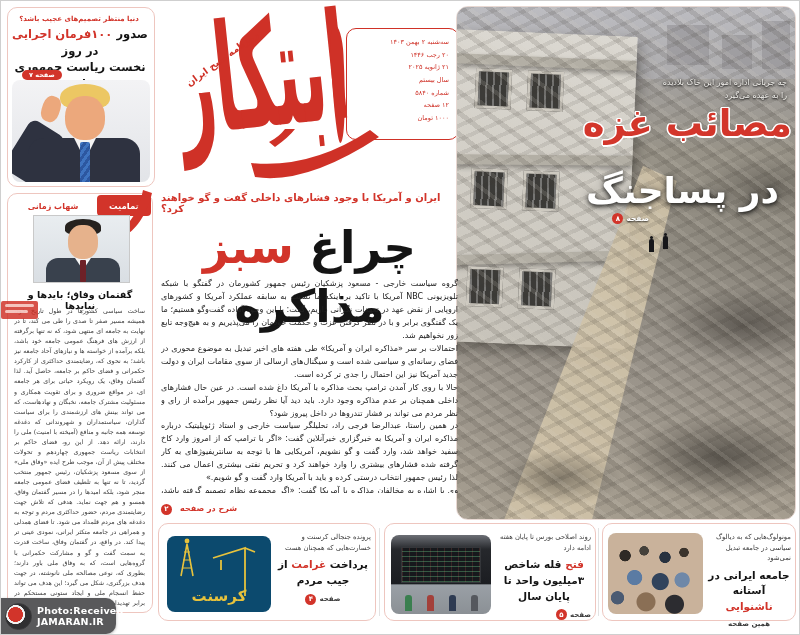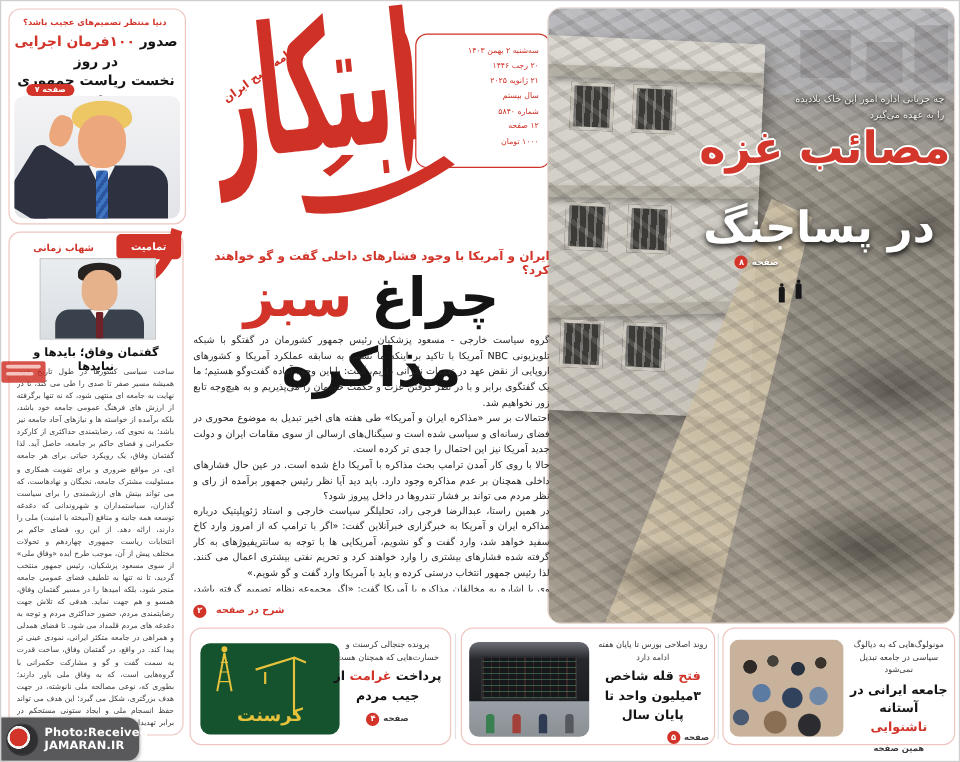--- a/index.html
+++ b/index.html
@@ -75,21 +75,21 @@
       text-shadow:-1.5px 0 #fff,1.5px 0 #fff,0 -1.5px #fff,0 1.5px #fff,-1px -1px #fff,1px 1px #fff,-1px 1px #fff,1px -1px #fff; }
   .g-head-white { position:absolute; right:16px; top:147px; font-size:36px; font-weight:900; color:#ffffff;
                   text-shadow:0 2px 4px rgba(0,0,0,.7), 0 0 10px rgba(0,0,0,.45);margin-top:16px; }
   .g-badge { position:absolute; right:146px; top:206px; display:flex; align-items:center; gap:3px; direction:rtl; }
   .g-badge .lbl { color:#fff; font-size:7.5px; font-weight:bold; text-shadow:0 1px 2px rgba(0,0,0,.8); }
 
   .circle-num { display:inline-flex; width:11px; height:11px; border-radius:50%; background:#d2342a;
                 color:#fff; font-size:7px; font-weight:bold; align-items:center; justify-content:center; }
 
   
-  .main-kicker { left:160px; top:208px; width:297px; text-align:right; color:#d2342a;
+  .main-kicker { left:160px; top:191px; width:297px; text-align:left; color:#d2342a;
                  font-size:10px; font-weight:800; }
   .main-headline { left:160px; top:206px; width:297px; text-align:center; font-size:45px;
                    font-weight:900; color:#141414; line-height:1.3;margin-top:12px; }
   .main-headline .red { color:#d2342a; }
   .main-body { left:160px; top:277px; width:297px; height:215px; overflow:hidden;
                font-size:8px; line-height:1.62; color:#222; text-align:justify; }
   .main-body p { margin:0; }
   .main-footer { left:160px; top:495px; width:297px; text-align:left; direction:rtl; }
   .main-footer .lbl { color:#d2342a; font-size:8px; font-weight:bold; margin-left:3px; }
 
@@ -121,28 +121,28 @@
                border-radius:0 10px 10px 0; display:flex; align-items:center; gap:5px;
                padding-left:4px; z-index:9; box-shadow:0 1px 3px rgba(0,0,0,.3); }
   .wm-logo { width:27px; height:27px; border-radius:50%; flex:0 0 27px;
              background:radial-gradient(circle at 38% 42%, #d2342a 0 34%, #f2f2f2 36% 44%, #2f2f31 46%);
              border:1px solid #3a3a3c; }
   .wm-text { color:#fff; font-weight:bold; font-size:9.5px; line-height:1.2; letter-spacing:.2px; }
 
   
   .b-box { top:522px; height:98px; }
   .b-div { position:absolute; top:527px; width:1px; height:88px; background:#e3e3e3; }
-  .b-kicker { font-size:6.8px; color:#3a3a3a; text-align:center; line-height:1.55; }
+  .b-kicker { font-size:6.8px; color:#3a3a3a; text-align:right; line-height:1.55; }
   .b-head { font-size:10.5px; font-weight:800; color:#141414; text-align:center; line-height:1.5; margin-top:4px; }
   .b-head .red { color:#d2342a; }
   .b-badge { display:flex; align-items:center; justify-content:center; gap:3px; direction:rtl; margin-top:5px; }
   .b-badge .lbl { font-size:7px; font-weight:bold; color:#3a3a3a; }
 
-  .crescent-img { position:absolute; left:8px; top:12px; width:116px; height:76px;
-                  background:#14532d; border-radius:8px; overflow:hidden; }
+  .crescent-img { position:absolute; left:8px; top:12px; width:104px; height:76px;
+                  background:#0c4a6e; border-radius:8px; overflow:hidden; }
   .crescent-label { position:absolute; left:0; right:0; bottom:7px; text-align:center;
                     color:#e7c23c; font-size:15px; font-weight:900; }
   .bourse-img { position:absolute; left:6px; top:11px; width:100px; height:79px; border-radius:8px; overflow:hidden;
                 background:linear-gradient(180deg,#6c6f75 0%,#26282c 18%,#1b1d21 62%,#9aa0a6 63%,#8b9095 100%); }
   .bourse-board { position:absolute; left:10px; top:12px; right:10px; height:36px; background:#16181c;
       background-image:repeating-linear-gradient(0deg, rgba(110,210,140,.35) 0 1px, transparent 1px 5px),
                        repeating-linear-gradient(90deg, rgba(160,80,70,.25) 0 1px, transparent 1px 7px); border:1px solid #34363a; }
   .bourse-fig { position:absolute; bottom:3px; width:7px; height:16px; border-radius:3px 3px 0 0; }
   .crowd-img { position:absolute; left:5px; top:9px; width:95px; height:81px; border-radius:8px; overflow:hidden;
                background:#c9b29b;

